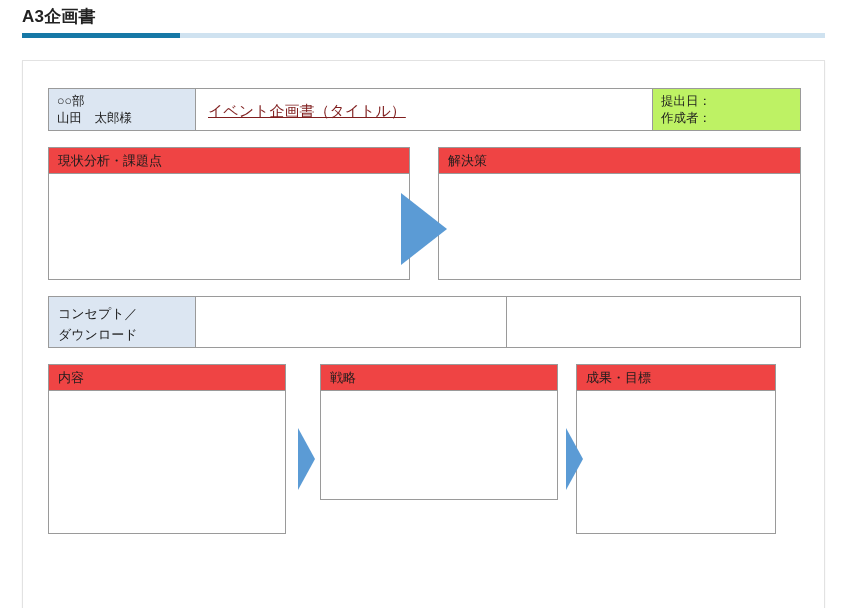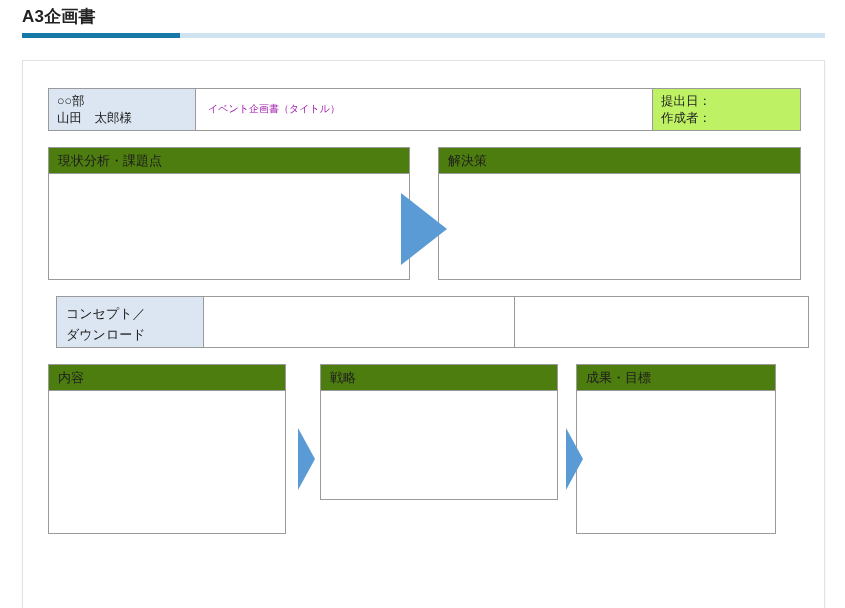--- a/index.html
+++ b/index.html
@@ -50,61 +50,61 @@
     z-index: 5;
   }
 
   
   .sheet { position: absolute; left: 25px; top: 27px; width: 753px; height: 520px; }
 
   
   .box { position: absolute; border: 1px solid #9a9a9a; background: #ffffff; }
   .band {
     position: absolute; left: 0; top: 0; right: 0; height: 26px;
-    background: #4d7c0f; border-bottom: 1px solid #9a9a9a;
+    background: #ef4444; border-bottom: 1px solid #9a9a9a;
   }
   .band-label {
     position: absolute; left: 9px; top: 4px;
     font-family: "Liberation Serif", "DejaVu Serif", serif;
     font-size: 13px; color: #1d1d1d; white-space: nowrap;
   }
 
   
   .hdr-table { position: absolute; left: 0; top: 0; width: 753px; height: 43px; }
   .hdr-cell { position: absolute; top: 0; height: 43px; border: 1px solid #9a9a9a; }
   .hdr-left { left: 0; width: 148px; background: #dce6f2; }
   .hdr-mid  { left: 147px; width: 458px; background: #ffffff; }
   .hdr-right{ left: 604px; width: 149px; background: #bef264; }
   .hdr-text {
     font-family: "Liberation Serif", "DejaVu Serif", serif;
     font-size: 12.5px; color: #1d1d1d; line-height: 17px;
     position: absolute; left: 8px; top: 4px; white-space: nowrap;
   }
   .hdr-title-text {
     font-family: "Liberation Serif", "DejaVu Serif", serif;
-    font-size: 10px; color: #a21caf;
-    position: absolute; left: 12px; top: 13px; white-space: nowrap;
+    font-size: 15px; color: #7f1d1d;
+    position: absolute; left: 12px; top: 13px; white-space: nowrap; text-decoration: underline;
   }
 
   
   .panel-current { left: 0; top: 59px; width: 362px; height: 133px; }
   .panel-solution{ left: 390px; top: 59px; width: 363px; height: 133px; padding-left: 20px; }
 
   
   .arrow-big {
     position: absolute; left: 353px; top: 105px;
     width: 0; height: 0;
     border-top: 36px solid transparent;
     border-bottom: 36px solid transparent;
     border-left: 46px solid #5b9bd5;
     z-index: 3;
   }
 
   
-  .concept-row { position: absolute; left: 0; top: 208px; width: 683px; height: 52px; margin-left: 8px; }
+  .concept-row { position: absolute; left: 0; top: 208px; width: 683px; height: 52px; }
   .concept-label {
     position: absolute; left: 0; top: 0; width: 148px; height: 52px;
     border: 1px solid #9a9a9a; background: #dce6f2;
   }
   .concept-label-text {
     position: absolute; left: 9px; top: 6px;
     font-family: "Liberation Serif", "DejaVu Serif", serif;
     font-size: 13px; color: #1d1d1d; line-height: 21px; white-space: nowrap;
   }
   .concept-a {

